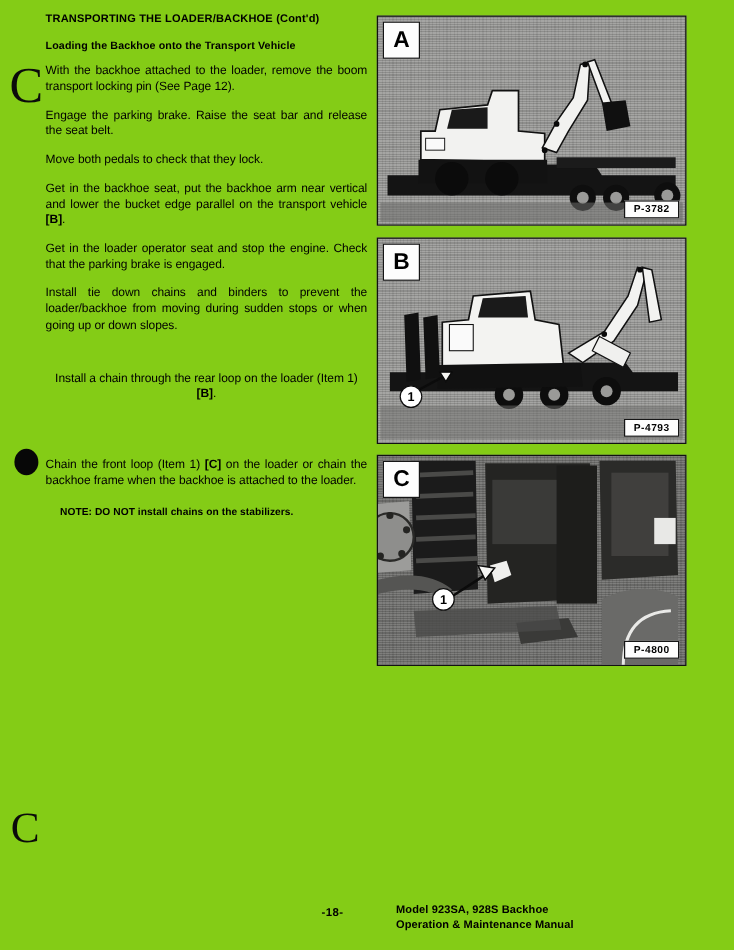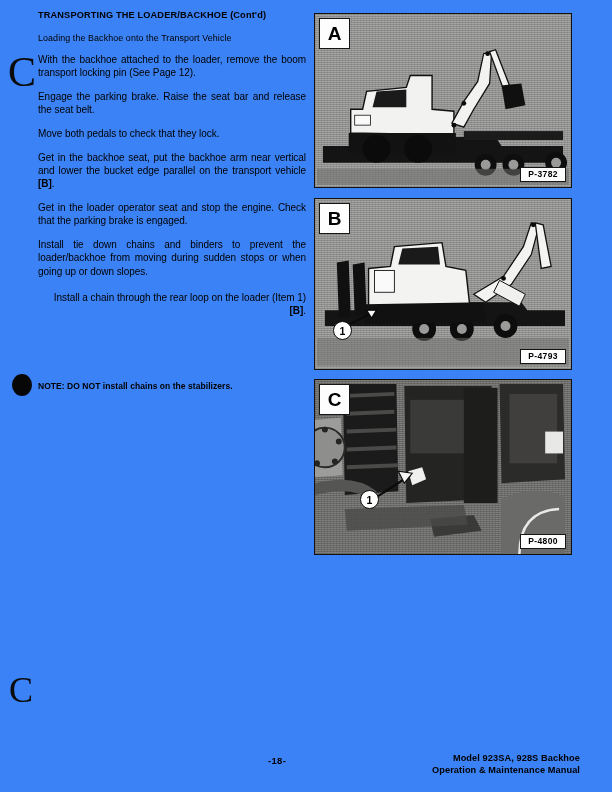--- a/index.html
+++ b/index.html
@@ -13,59 +13,59 @@
     position: relative;
     font-family: "Liberation Sans", sans-serif;
     color: #000;
     overflow: hidden;
   }
 
   
   #page {
     position: absolute;
     inset: 0;
-    background: #3b82f6;
+    background: #84cc16;
   }
 
   
   #text-column {
     position: absolute;
     left: 38px;
     top: 10px;
     width: 268px;
   }
 
   .h1 {
     font-size: 9.2px;
     font-weight: bold;
     letter-spacing: .15px;
     line-height: 1.25;
     margin: 0 0 11px 0;
   }
   .h2 {
     font-size: 8.9px;
-    font-weight: normal;
+    font-weight: bold;
     letter-spacing: .1px;
     line-height: 1.25;
     margin: 0 0 9px 0;
   }
 
   .para {
     font-size: 10px;
     line-height: 1.33;
     text-align: justify;
     margin: 0 0 10.5px 0;
     letter-spacing: -0.05px;
   }
   .para.last-left {
-    text-align: right;
+    text-align: center;
   }
   .para b { font-weight: bold; }
 
-  .gap-extra { margin-bottom: 13px; }
+  .gap-extra { margin-bottom: 31px; }
 
   
   .margin-c {
     position: absolute;
     font-family: "Liberation Serif", serif;
     font-weight: normal;
     color: #0b0b0b;
     line-height: 1;
     user-select: none;
   }
@@ -95,21 +95,21 @@
     position: absolute;
     left: 38px;
     top: 381px;
     width: 268px;
   }
   #note-block .para { margin-bottom: 13px; }
   .note-line {
     font-size: 8.5px;
     font-weight: bold;
     letter-spacing: .05px;
-    margin: 0;
+    margin: 12px;
   }
 
   
   .panel {
     position: absolute;
     background: #8a8a8a;
     border: 1.5px solid #111;
     box-sizing: border-box;
     overflow: hidden;
   }
@@ -200,21 +200,21 @@
     top: 3px;
     font-size: 9.5px;
     font-weight: bold;
     letter-spacing: .3px;
   }
   #footer-title {
     position: absolute;
     left: 330px;
     top: 0px;
     width: 250px;
-    text-align: right;
+    text-align: left;
     font-size: 9.2px;
     font-weight: bold;
     line-height: 1.35;
     letter-spacing: .1px;
   }
 </style>
 </head>
 <body>
 
 <div id="page">
@@ -241,20 +241,21 @@
     <p class="para last-left">Install a chain through the rear loop on the loader (Item 1) <b>[B]</b>.</p>
 
   </div>
 
   <span class="margin-c" id="margin-c-top">C</span>
   <span class="margin-c" id="margin-c-bottom">C</span>
 
   <span class="bullet-dot"></span>
 
   <div id="note-block">
+    <p class="para">Chain the front loop (Item 1) <b>[C]</b> on the loader or chain the backhoe frame when the backhoe is attached to the loader.</p>
     <p class="note-line">NOTE:  DO NOT install chains on the stabilizers.</p>
   </div>
 
   <div class="panel" id="panel-a">
     <div class="photo-bg"></div>
     <svg class="callout-svg" viewBox="0 0 258 175" preserveAspectRatio="none">
 
       <path d="M8 150 L250 150 L250 133 L188 133 L182 124 L96 124 L88 133 L8 133 Z" fill="#141414"></path>
       <rect x="150" y="118" width="100" height="9" fill="#1b1b1b"></rect>
 

